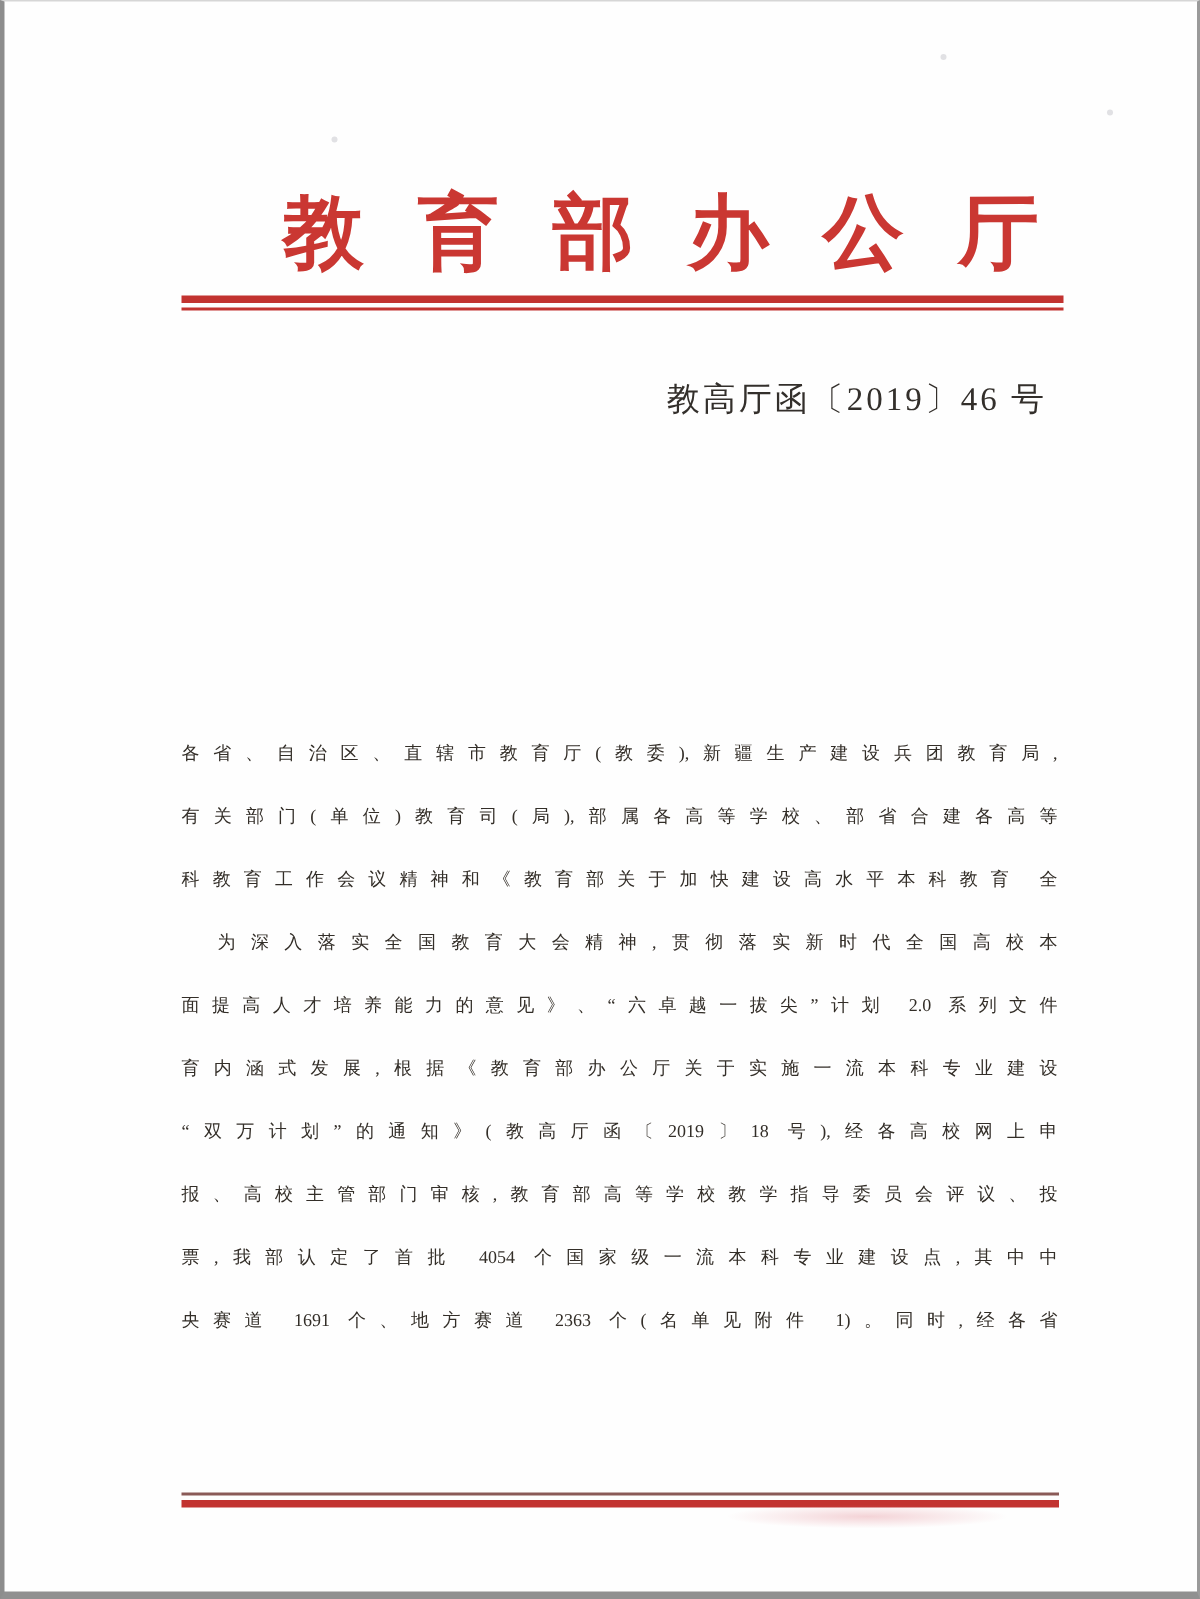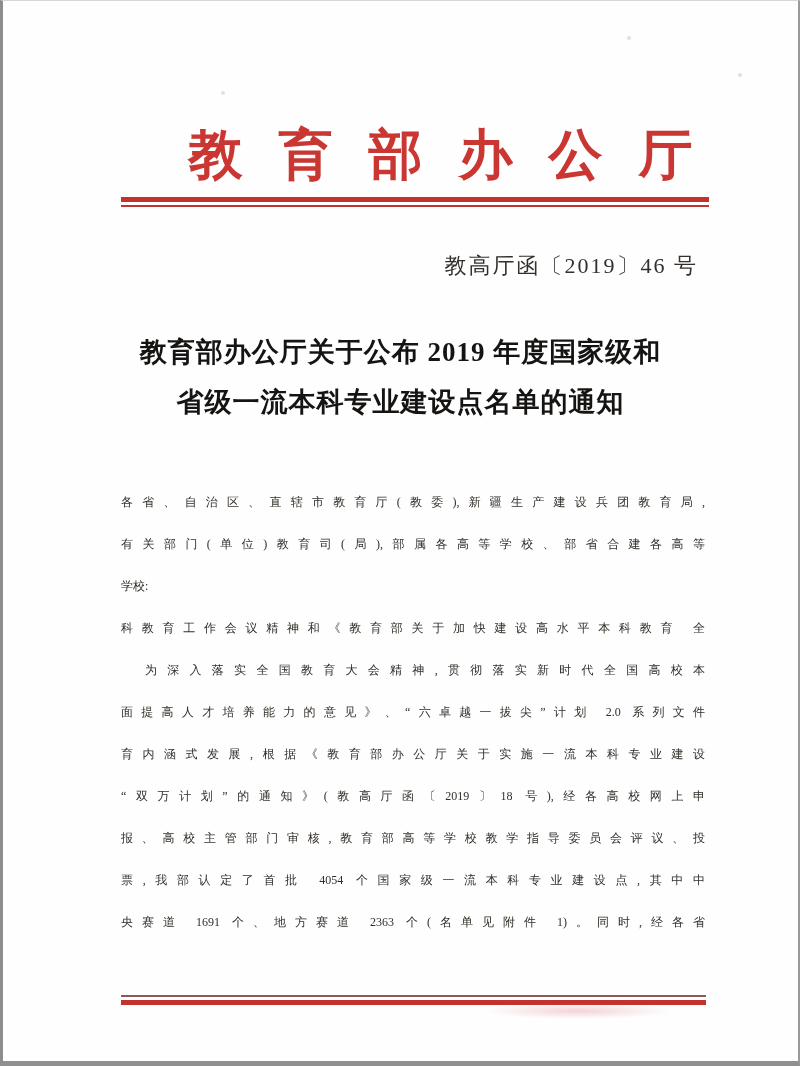--- a/index.html
+++ b/index.html
@@ -132,29 +132,24 @@
 <div class="page">
 
   <div class="org-name-wrap">
     <span class="org-name">教育部办公厅</span>
   </div>
 
   <div class="header-rule"></div>
 
   <div class="doc-number">教高厅函〔2019〕46 号</div>
 
-  <div class="doc-title">
-    <div class="t-line">教育部办公厅关于公布 2019 年度国家级和</div>
-    <div class="t-line">省级一流本科专业建设点名单的通知</div>
-  </div>
 
   <div class="body-block">
     <div class="b-line">各省、自治区、直辖市教育厅(教委),新疆生产建设兵团教育局,</div>
     <div class="b-line">有关部门(单位)教育司(局),部属各高等学校、部省合建各高等</div>
-    <div class="b-line no-just">学校:</div>
     <div class="b-line">科教育工作会议精神和《教育部关于加快建设高水平本科教育 全</div>
     <div class="b-line indent">为深入落实全国教育大会精神,贯彻落实新时代全国高校本</div>
     <div class="b-line">面提高人才培养能力的意见》、“六卓越一拔尖”计划 2.0 系列文件</div>
     <div class="b-line">育内涵式发展,根据《教育部办公厅关于实施一流本科专业建设</div>
     <div class="b-line">“双万计划”的通知》(教高厅函〔2019〕18 号),经各高校网上申</div>
     <div class="b-line">报、高校主管部门审核,教育部高等学校教学指导委员会评议、投</div>
     <div class="b-line">票,我部认定了首批 4054 个国家级一流本科专业建设点,其中中</div>
     <div class="b-line">央赛道 1691 个、地方赛道 2363 个(名单见附件 1)。同时,经各省</div>
   </div>
 

